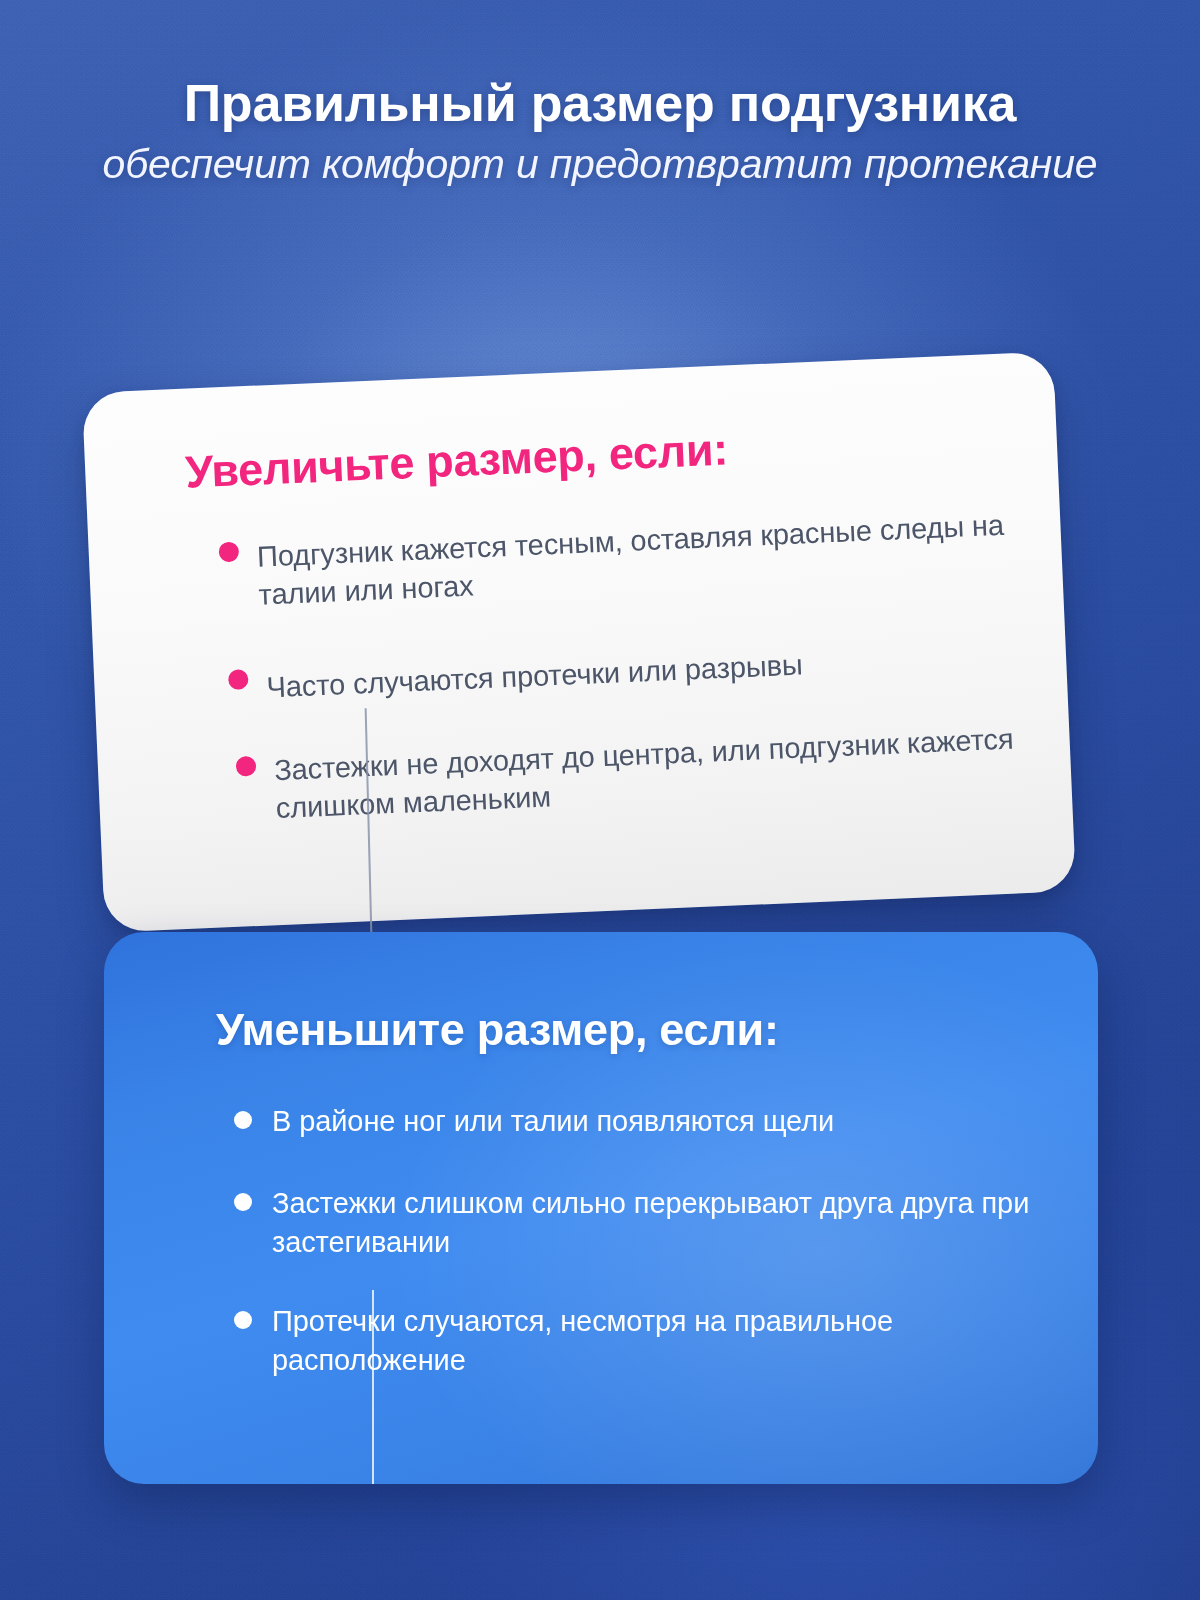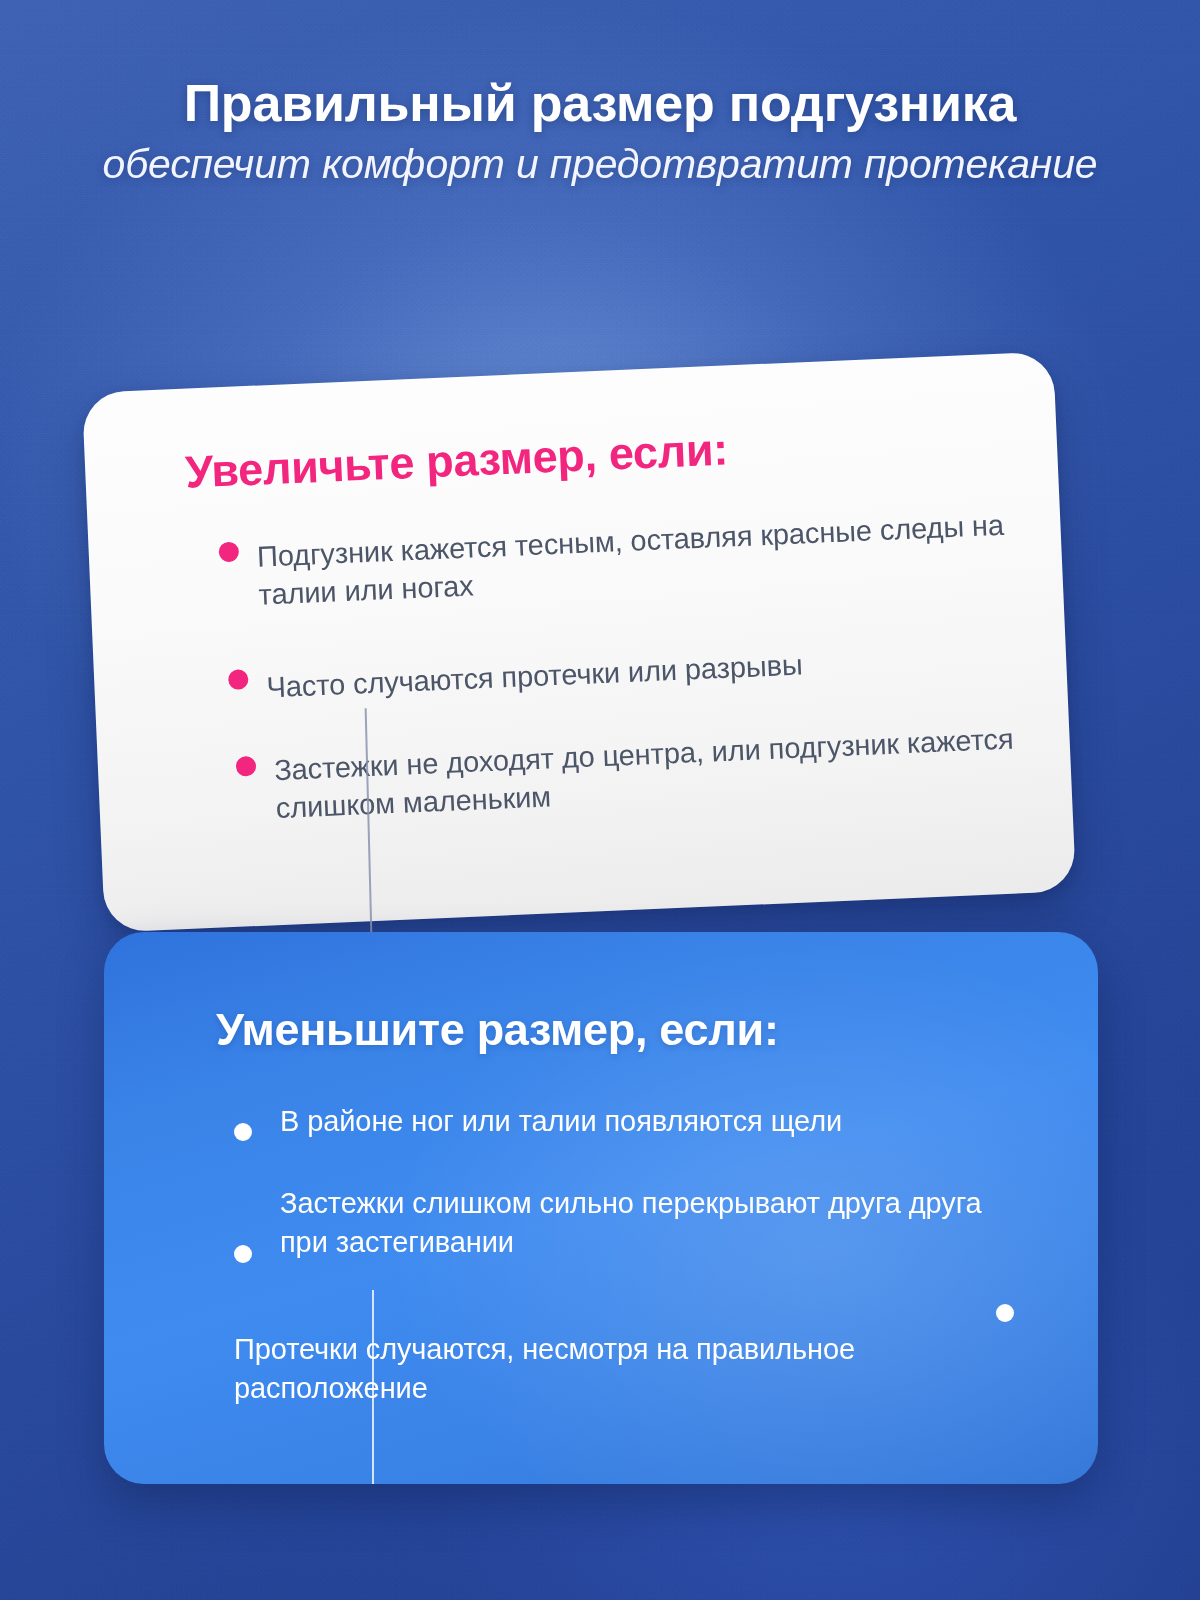--- a/index.html
+++ b/index.html
@@ -181,26 +181,25 @@
 
   #list-decrease {
     position: absolute;
     left: 130px;
     top: 170px;
     width: 820px;
   }
   .row-blue {
     position: relative;
     display: flex;
-    align-items: flex-end;
+    align-items: flex-start;
     color: #ffffff;
     font-size: 29px;
     line-height: 1.36;
     letter-spacing: -0.1px;
-    gap: 8px;
   }
   .row-blue .bullet-dot {
     flex: 0 0 auto;
     width: 18px;
     height: 18px;
     border-radius: 50%;
     background: #ffffff;
     margin-right: 20px;
     margin-top: 9px;
     position: relative;
@@ -210,21 +209,21 @@
     position: absolute;
     left: 138px;
     top: 188px;
     width: 2px;
     height: 198px;
     background: rgba(255,255,255,0.78);
     z-index: 1;
   }
   .bd-1 { position: absolute; left: 0; top: 0;   width: 800px; }
   .bd-2 { position: absolute; left: 0; top: 82px;  width: 800px; }
-  .bd-3 { position: absolute; left: 0; top: 193px; width: 800px; flex-direction: column; }
+  .bd-3 { position: absolute; left: 0; top: 200px; width: 800px; }
 </style>
 </head>
 <body>
 
 <div id="poster">
 
   <div id="grain"></div>
 
   <div id="title-block">
     <span class="title-main">Правильный размер подгузника</span>

